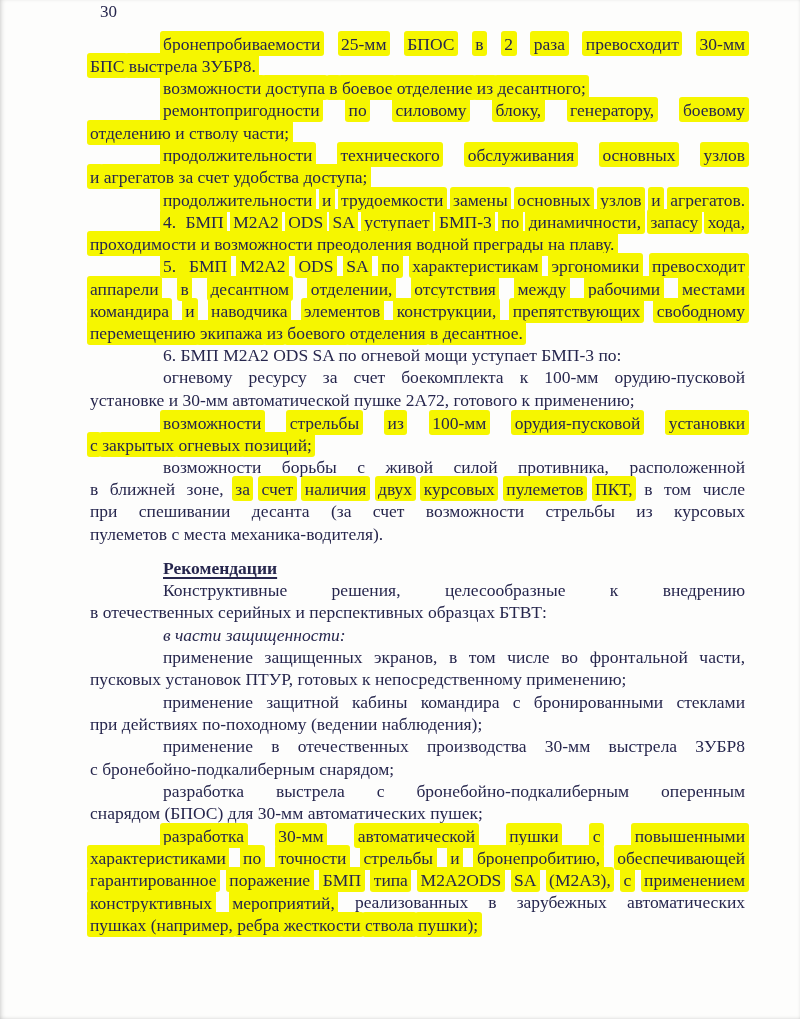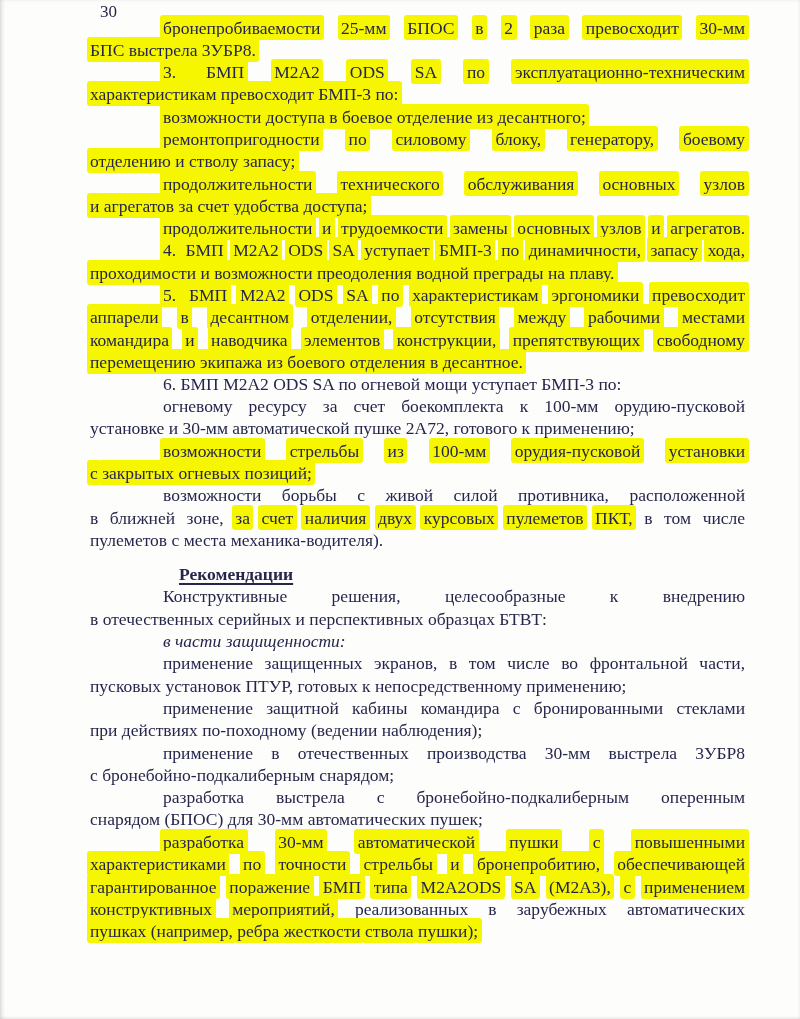--- a/index.html
+++ b/index.html
@@ -18,41 +18,40 @@
   .page-number {
     position: absolute;
     top: 2px;
     left: 100px;
     width: 655px;
     text-align: left;
     font-size: 17px;
   }
   .content {
     position: absolute;
-    top: 16px;
+    top: 32px;
     left: 90px;
     width: 655px;
   }
   .line {
     font-size: 17.5px;
     line-height: 22.3px;
     height: 22.3px;
   }
   .line.just {
     text-align: justify;
     text-align-last: justify;
   }
   .line.indent { padding-left: 73px; }
   .block.gap { margin-top: 12px; }
   .block.heading { font-weight: bold; }
   .block.heading .w {
     text-decoration: underline;
     text-decoration-thickness: 2px;
     text-underline-offset: 3px;
-    margin-left: 16px;
   }
   .block.italic { font-style: italic; }
   .w.hl {
     background: var(--hl, #f6f600);
     padding: 2.5px 3.5px;
     margin: -2.5px -3.5px;
     border-radius: 3px;
     box-decoration-break: clone;
     -webkit-box-decoration-break: clone;
   }
@@ -61,29 +60,25 @@
 <body>
 
 <div class="page">
   <div class="page-number">30</div>
   <div class="content" id="content">
       <div class="block">
         <div class="line indent just"><span class="w hl">бронепробиваемости</span> <span class="w hl">25-мм</span> <span class="w hl">БПОС</span> <span class="w hl">в</span> <span class="w hl">2</span> <span class="w hl">раза</span> <span class="w hl">превосходит</span> <span class="w hl">30-мм</span></div>
         <div class="line"><span class="w hl">БПС</span> <span class="w hl">выстрела</span> <span class="w hl">3УБР8.</span></div>
       </div>
       <div class="block">
-        <div class="line indent just"><span class="w hl">3.&nbsp;БМП</span> <span class="w hl">М2А2</span> <span class="w hl">ODS</span> <span class="w hl">SA</span> <span class="w hl">по</span> <span class="w hl">эксплуатационно-техническим</span></div>
-        <div class="line"><span class="w hl">характеристикам</span> <span class="w hl">превосходит</span> <span class="w hl">БМП-3</span> <span class="w hl">по:</span></div>
-      </div>
-      <div class="block">
         <div class="line indent"><span class="w hl">возможности</span> <span class="w hl">доступа</span> <span class="w hl">в</span> <span class="w hl">боевое</span> <span class="w hl">отделение</span> <span class="w hl">из</span> <span class="w hl">десантного;</span></div>
       </div>
       <div class="block">
         <div class="line indent just"><span class="w hl">ремонтопригодности</span> <span class="w hl">по</span> <span class="w hl">силовому</span> <span class="w hl">блоку,</span> <span class="w hl">генератору,</span> <span class="w hl">боевому</span></div>
-        <div class="line"><span class="w hl">отделению</span> <span class="w hl">и</span> <span class="w hl">стволу</span> <span class="w hl">запасу;</span></div>
+        <div class="line"><span class="w hl">отделению</span> <span class="w hl">и</span> <span class="w hl">стволу</span> <span class="w hl">части;</span></div>
       </div>
       <div class="block">
         <div class="line indent just"><span class="w hl">продолжительности</span> <span class="w hl">технического</span> <span class="w hl">обслуживания</span> <span class="w hl">основных</span> <span class="w hl">узлов</span></div>
         <div class="line"><span class="w hl">и</span> <span class="w hl">агрегатов</span> <span class="w hl">за</span> <span class="w hl">счет</span> <span class="w hl">удобства</span> <span class="w hl">доступа;</span></div>
       </div>
       <div class="block">
         <div class="line indent just"><span class="w hl">продолжительности</span> <span class="w hl">и</span> <span class="w hl">трудоемкости</span> <span class="w hl">замены</span> <span class="w hl">основных</span> <span class="w hl">узлов</span> <span class="w hl">и</span> <span class="w hl">агрегатов.</span></div>
       </div>
       <div class="block">
         <div class="line indent just"><span class="w hl">4.&nbsp;БМП</span> <span class="w hl">М2А2</span> <span class="w hl">ODS</span> <span class="w hl">SA</span> <span class="w hl">уступает</span> <span class="w hl">БМП-3</span> <span class="w hl">по</span> <span class="w hl">динамичности,</span> <span class="w hl">запасу</span> <span class="w hl">хода,</span></div>
@@ -102,20 +97,21 @@
         <div class="line indent just"><span class="w">огневому</span> <span class="w">ресурсу</span> <span class="w">за</span> <span class="w">счет</span> <span class="w">боекомплекта</span> <span class="w">к</span> <span class="w">100-мм</span> <span class="w">орудию-пусковой</span></div>
         <div class="line"><span class="w">установке</span> <span class="w">и</span> <span class="w">30-мм</span> <span class="w">автоматической</span> <span class="w">пушке</span> <span class="w">2А72,</span> <span class="w">готового</span> <span class="w">к</span> <span class="w">применению;</span></div>
       </div>
       <div class="block">
         <div class="line indent just"><span class="w hl">возможности</span> <span class="w hl">стрельбы</span> <span class="w hl">из</span> <span class="w hl">100-мм</span> <span class="w hl">орудия-пусковой</span> <span class="w hl">установки</span></div>
         <div class="line"><span class="w hl">с</span> <span class="w hl">закрытых</span> <span class="w hl">огневых</span> <span class="w hl">позиций;</span></div>
       </div>
       <div class="block">
         <div class="line indent just"><span class="w">возможности</span> <span class="w">борьбы</span> <span class="w">с</span> <span class="w">живой</span> <span class="w">силой</span> <span class="w">противника,</span> <span class="w">расположенной</span></div>
         <div class="line just"><span class="w">в</span> <span class="w">ближней</span> <span class="w">зоне,</span> <span class="w hl">за</span> <span class="w hl">счет</span> <span class="w hl">наличия</span> <span class="w hl">двух</span> <span class="w hl">курсовых</span> <span class="w hl">пулеметов</span> <span class="w hl">ПКТ,</span> <span class="w">в</span> <span class="w">том</span> <span class="w">числе</span></div>
+        <div class="line just"><span class="w">при</span> <span class="w">спешивании</span> <span class="w">десанта</span> <span class="w">(за</span> <span class="w">счет</span> <span class="w">возможности</span> <span class="w">стрельбы</span> <span class="w">из</span> <span class="w">курсовых</span></div>
         <div class="line"><span class="w">пулеметов</span> <span class="w">с</span> <span class="w">места</span> <span class="w">механика-водителя).</span></div>
       </div>
       <div class="block heading gap">
         <div class="line indent"><span class="w">Рекомендации</span></div>
       </div>
       <div class="block">
         <div class="line indent just"><span class="w">Конструктивные</span> <span class="w">решения,</span> <span class="w">целесообразные</span> <span class="w">к</span> <span class="w">внедрению</span></div>
         <div class="line"><span class="w">в</span> <span class="w">отечественных</span> <span class="w">серийных</span> <span class="w">и</span> <span class="w">перспективных</span> <span class="w">образцах</span> <span class="w">БТВТ:</span></div>
       </div>
       <div class="block italic">

